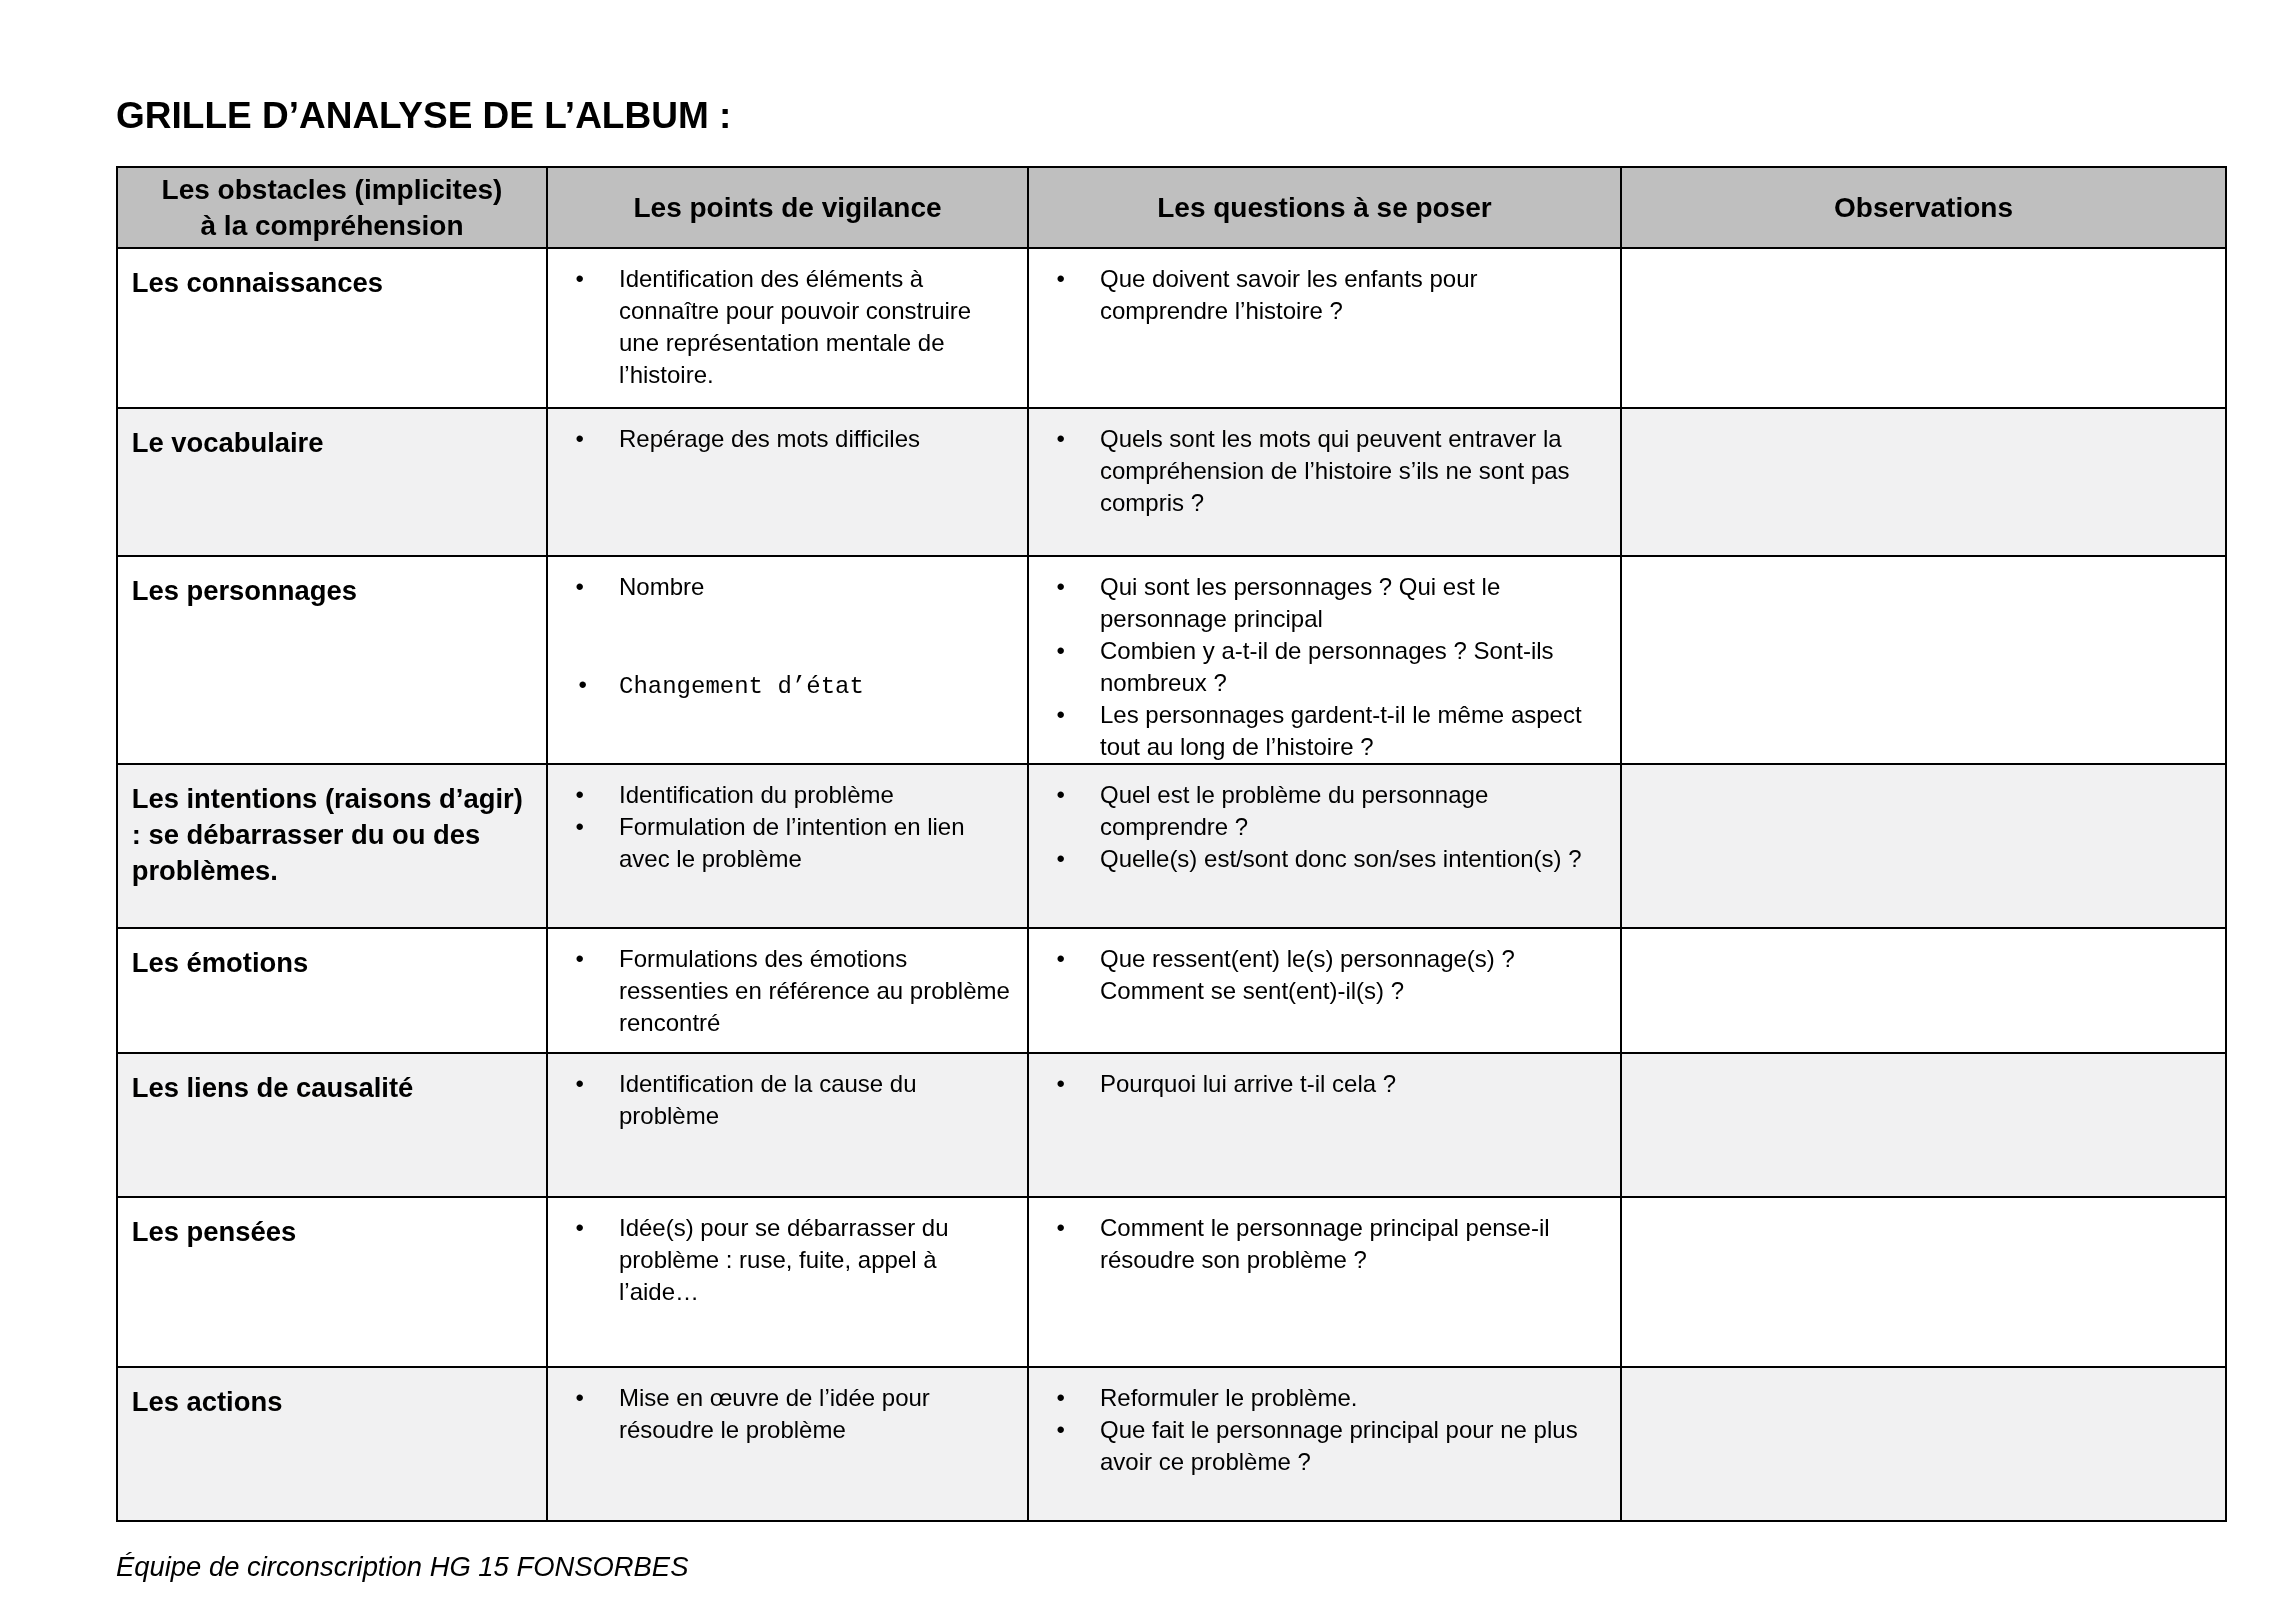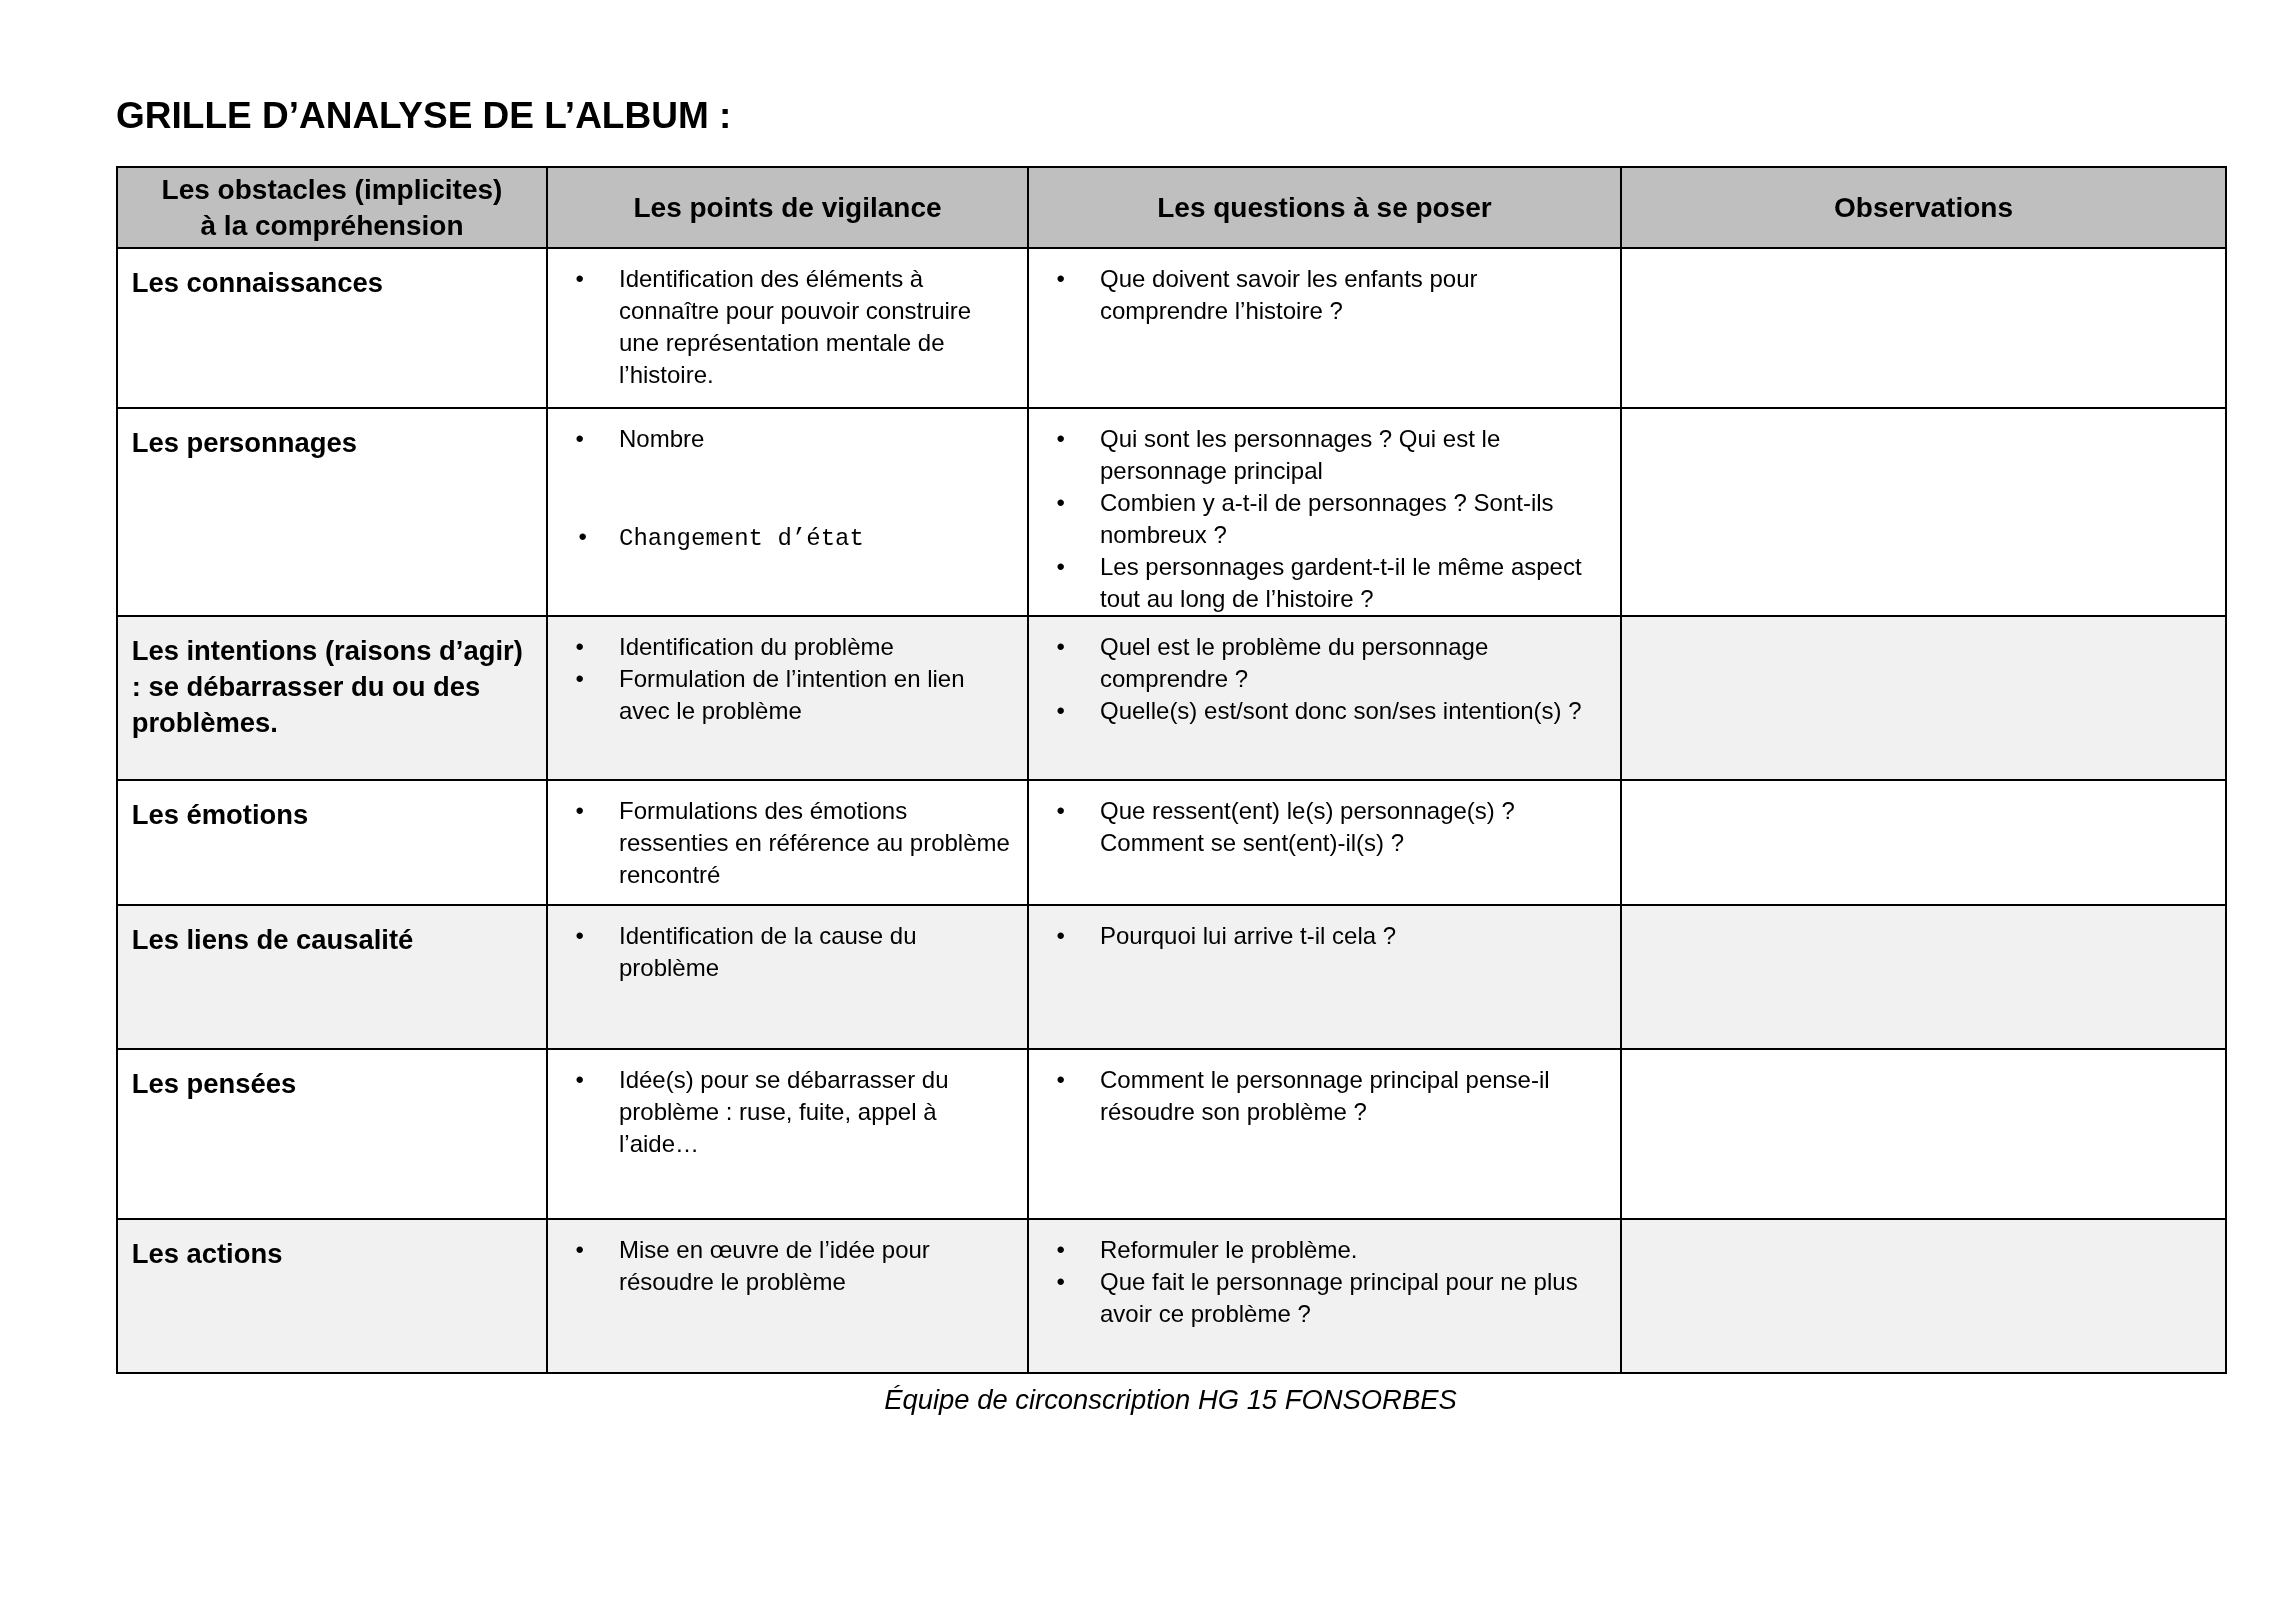--- a/index.html
+++ b/index.html
@@ -64,22 +64,22 @@
   }
   ul.bullets li::before {
     content: "\2022";
     position: absolute;
     left: 27.4px;
     top: 0;
   }
   li.push-down { margin-top: 68px; font-family: Liberation Mono, monospace; }
   .footer {
     width: 2109px;
-    margin-top: 9px;
-    text-align: center;
+    margin-top: 28px;
+    text-align: left;
     font-size: 27.4px;
     font-style: italic;
     line-height: 33px;
   }
 </style>
 </head>
 <body>
 
 <div class="page">
 
@@ -113,20 +113,34 @@
           </ul>
         </td>
         <td class="cell-list">
           <ul class="bullets">
             <li>Que doivent savoir les enfants pour comprendre l’histoire ?</li>
           </ul>
         </td>
         <td></td>
       </tr>
 
+      <tr class="alt" style="height:148px">
+        <td class="obstacle">Le vocabulaire</td>
+        <td class="cell-list">
+          <ul class="bullets">
+            <li>Repérage des mots difficiles</li>
+          </ul>
+        </td>
+        <td class="cell-list">
+          <ul class="bullets">
+            <li>Quels sont les mots qui peuvent entraver la compréhension de l’histoire s’ils ne sont pas compris ?</li>
+          </ul>
+        </td>
+        <td></td>
+      </tr>
 
       <tr style="height:208px">
         <td class="obstacle">Les personnages</td>
         <td class="cell-list">
           <ul class="bullets">
             <li>Nombre</li>
             <li class="push-down">Changement d’état</li>
           </ul>
         </td>
         <td class="cell-list">

